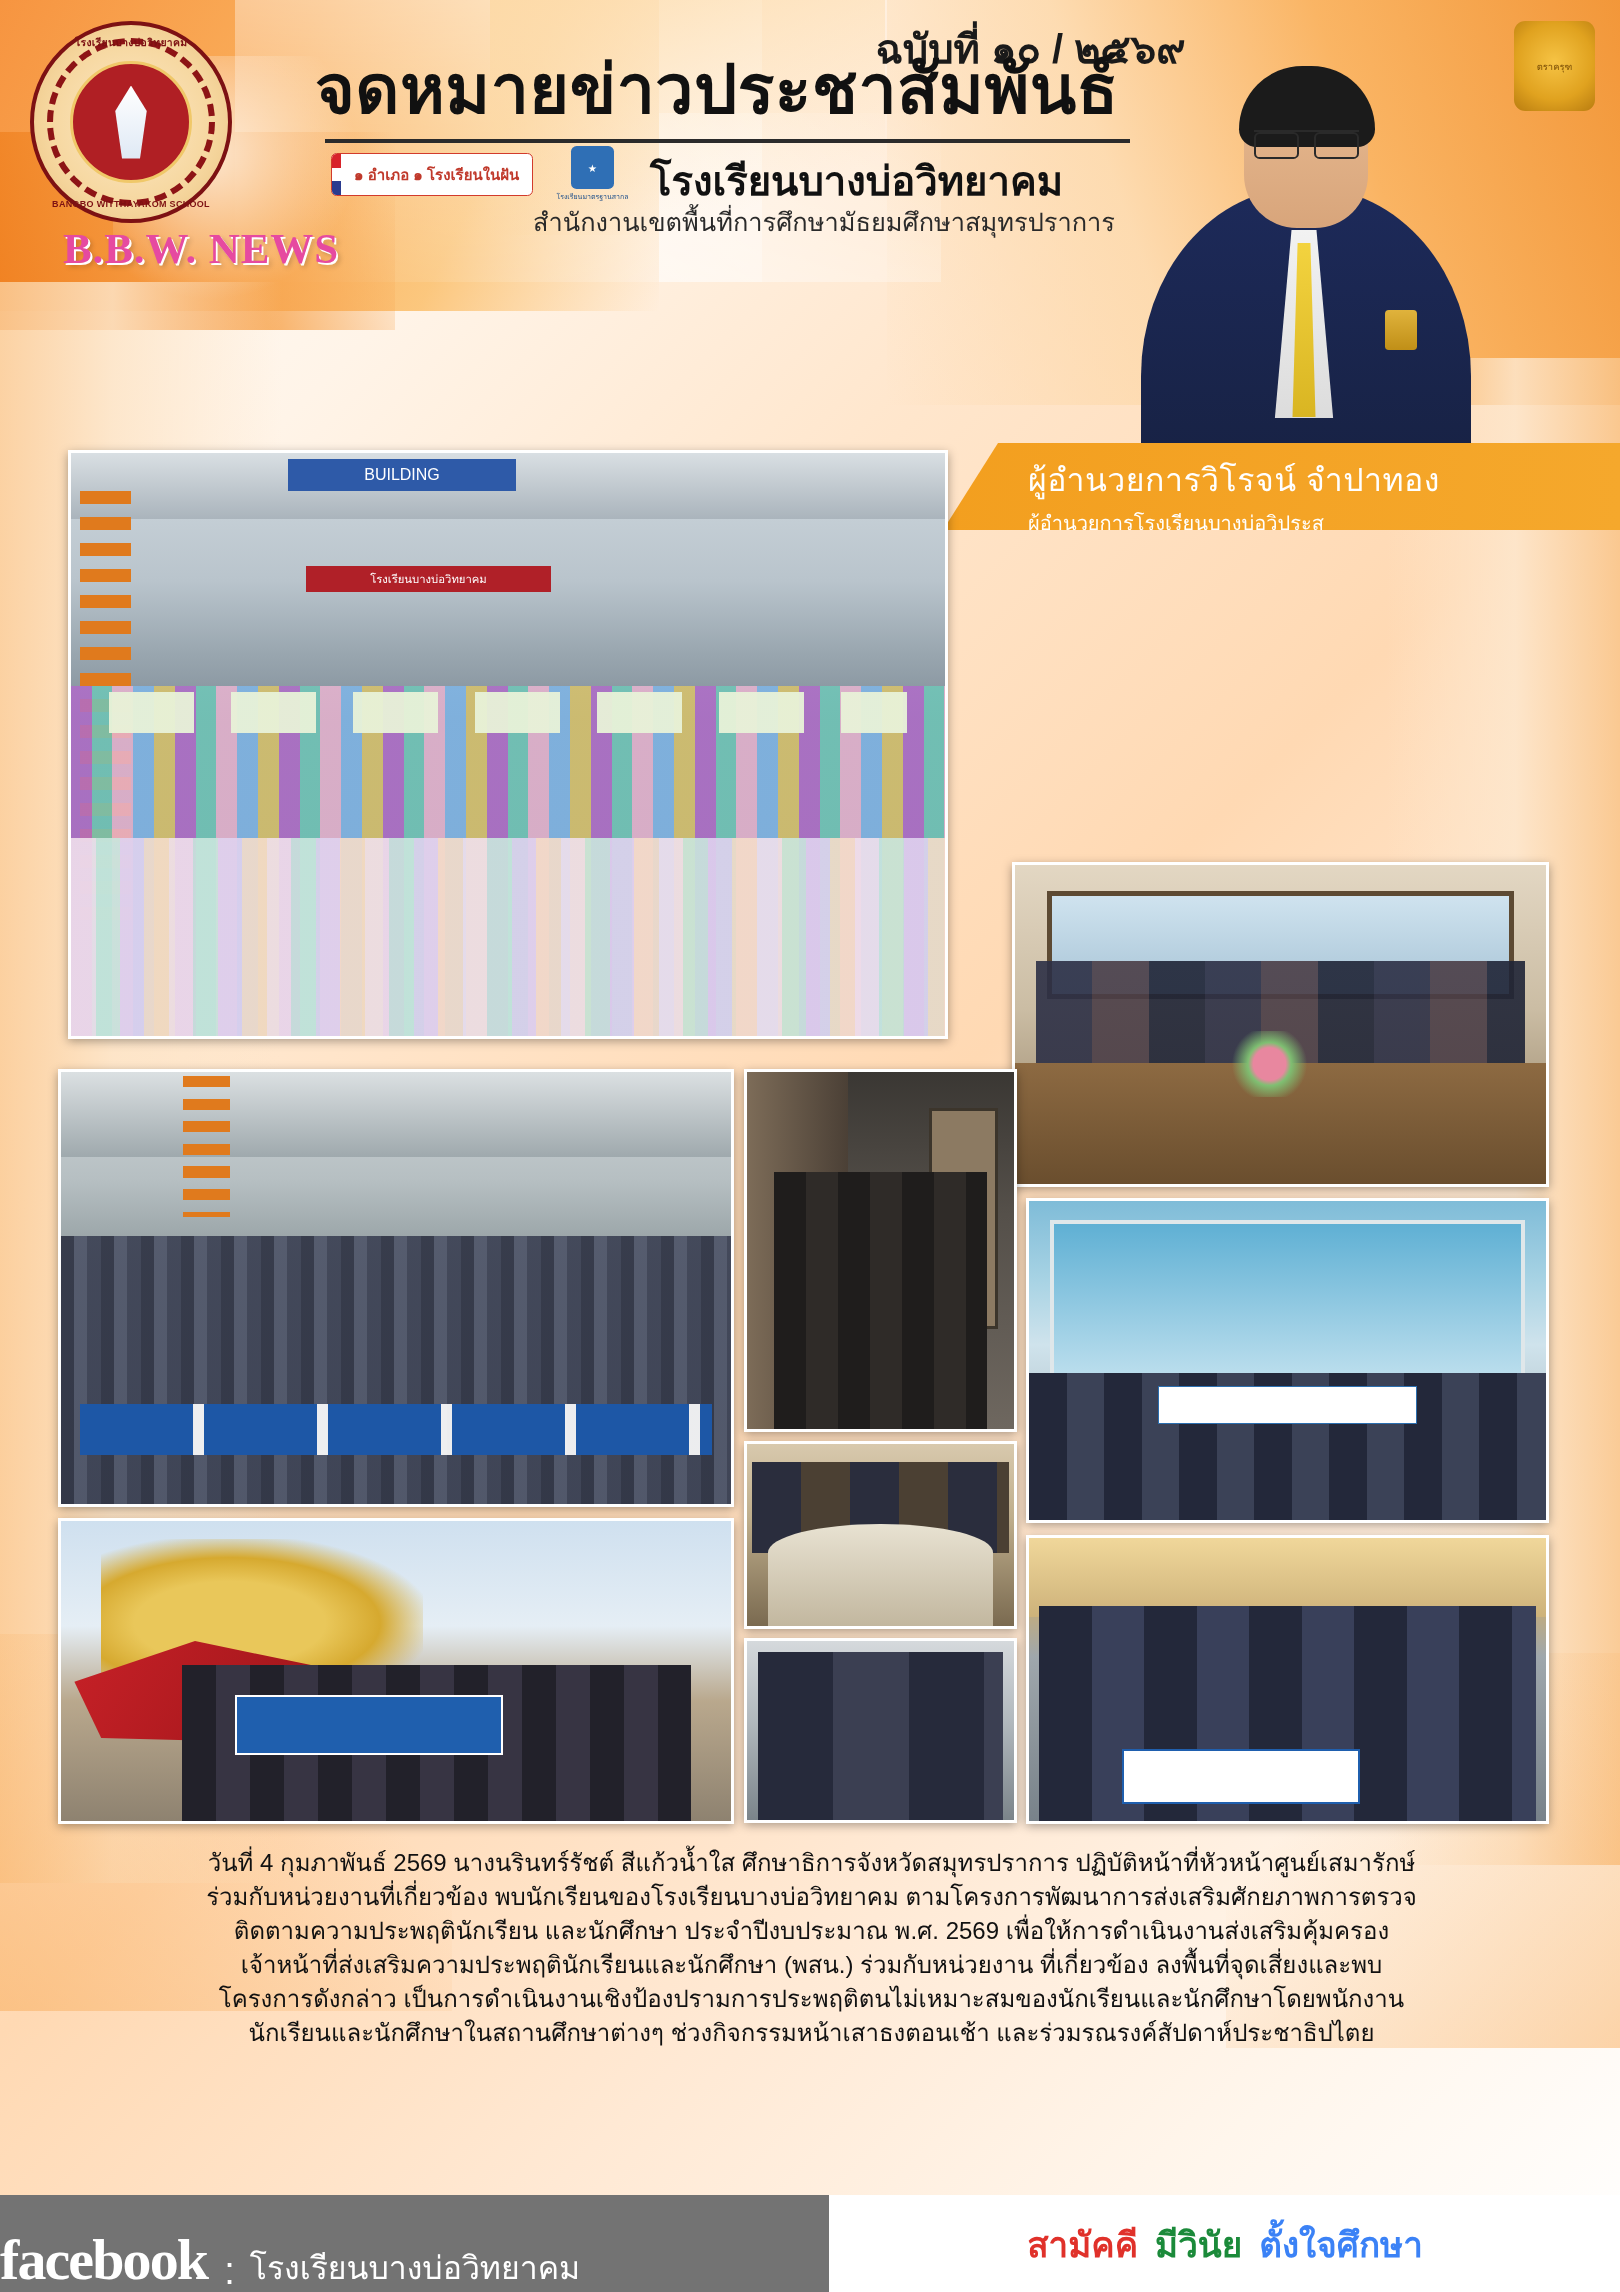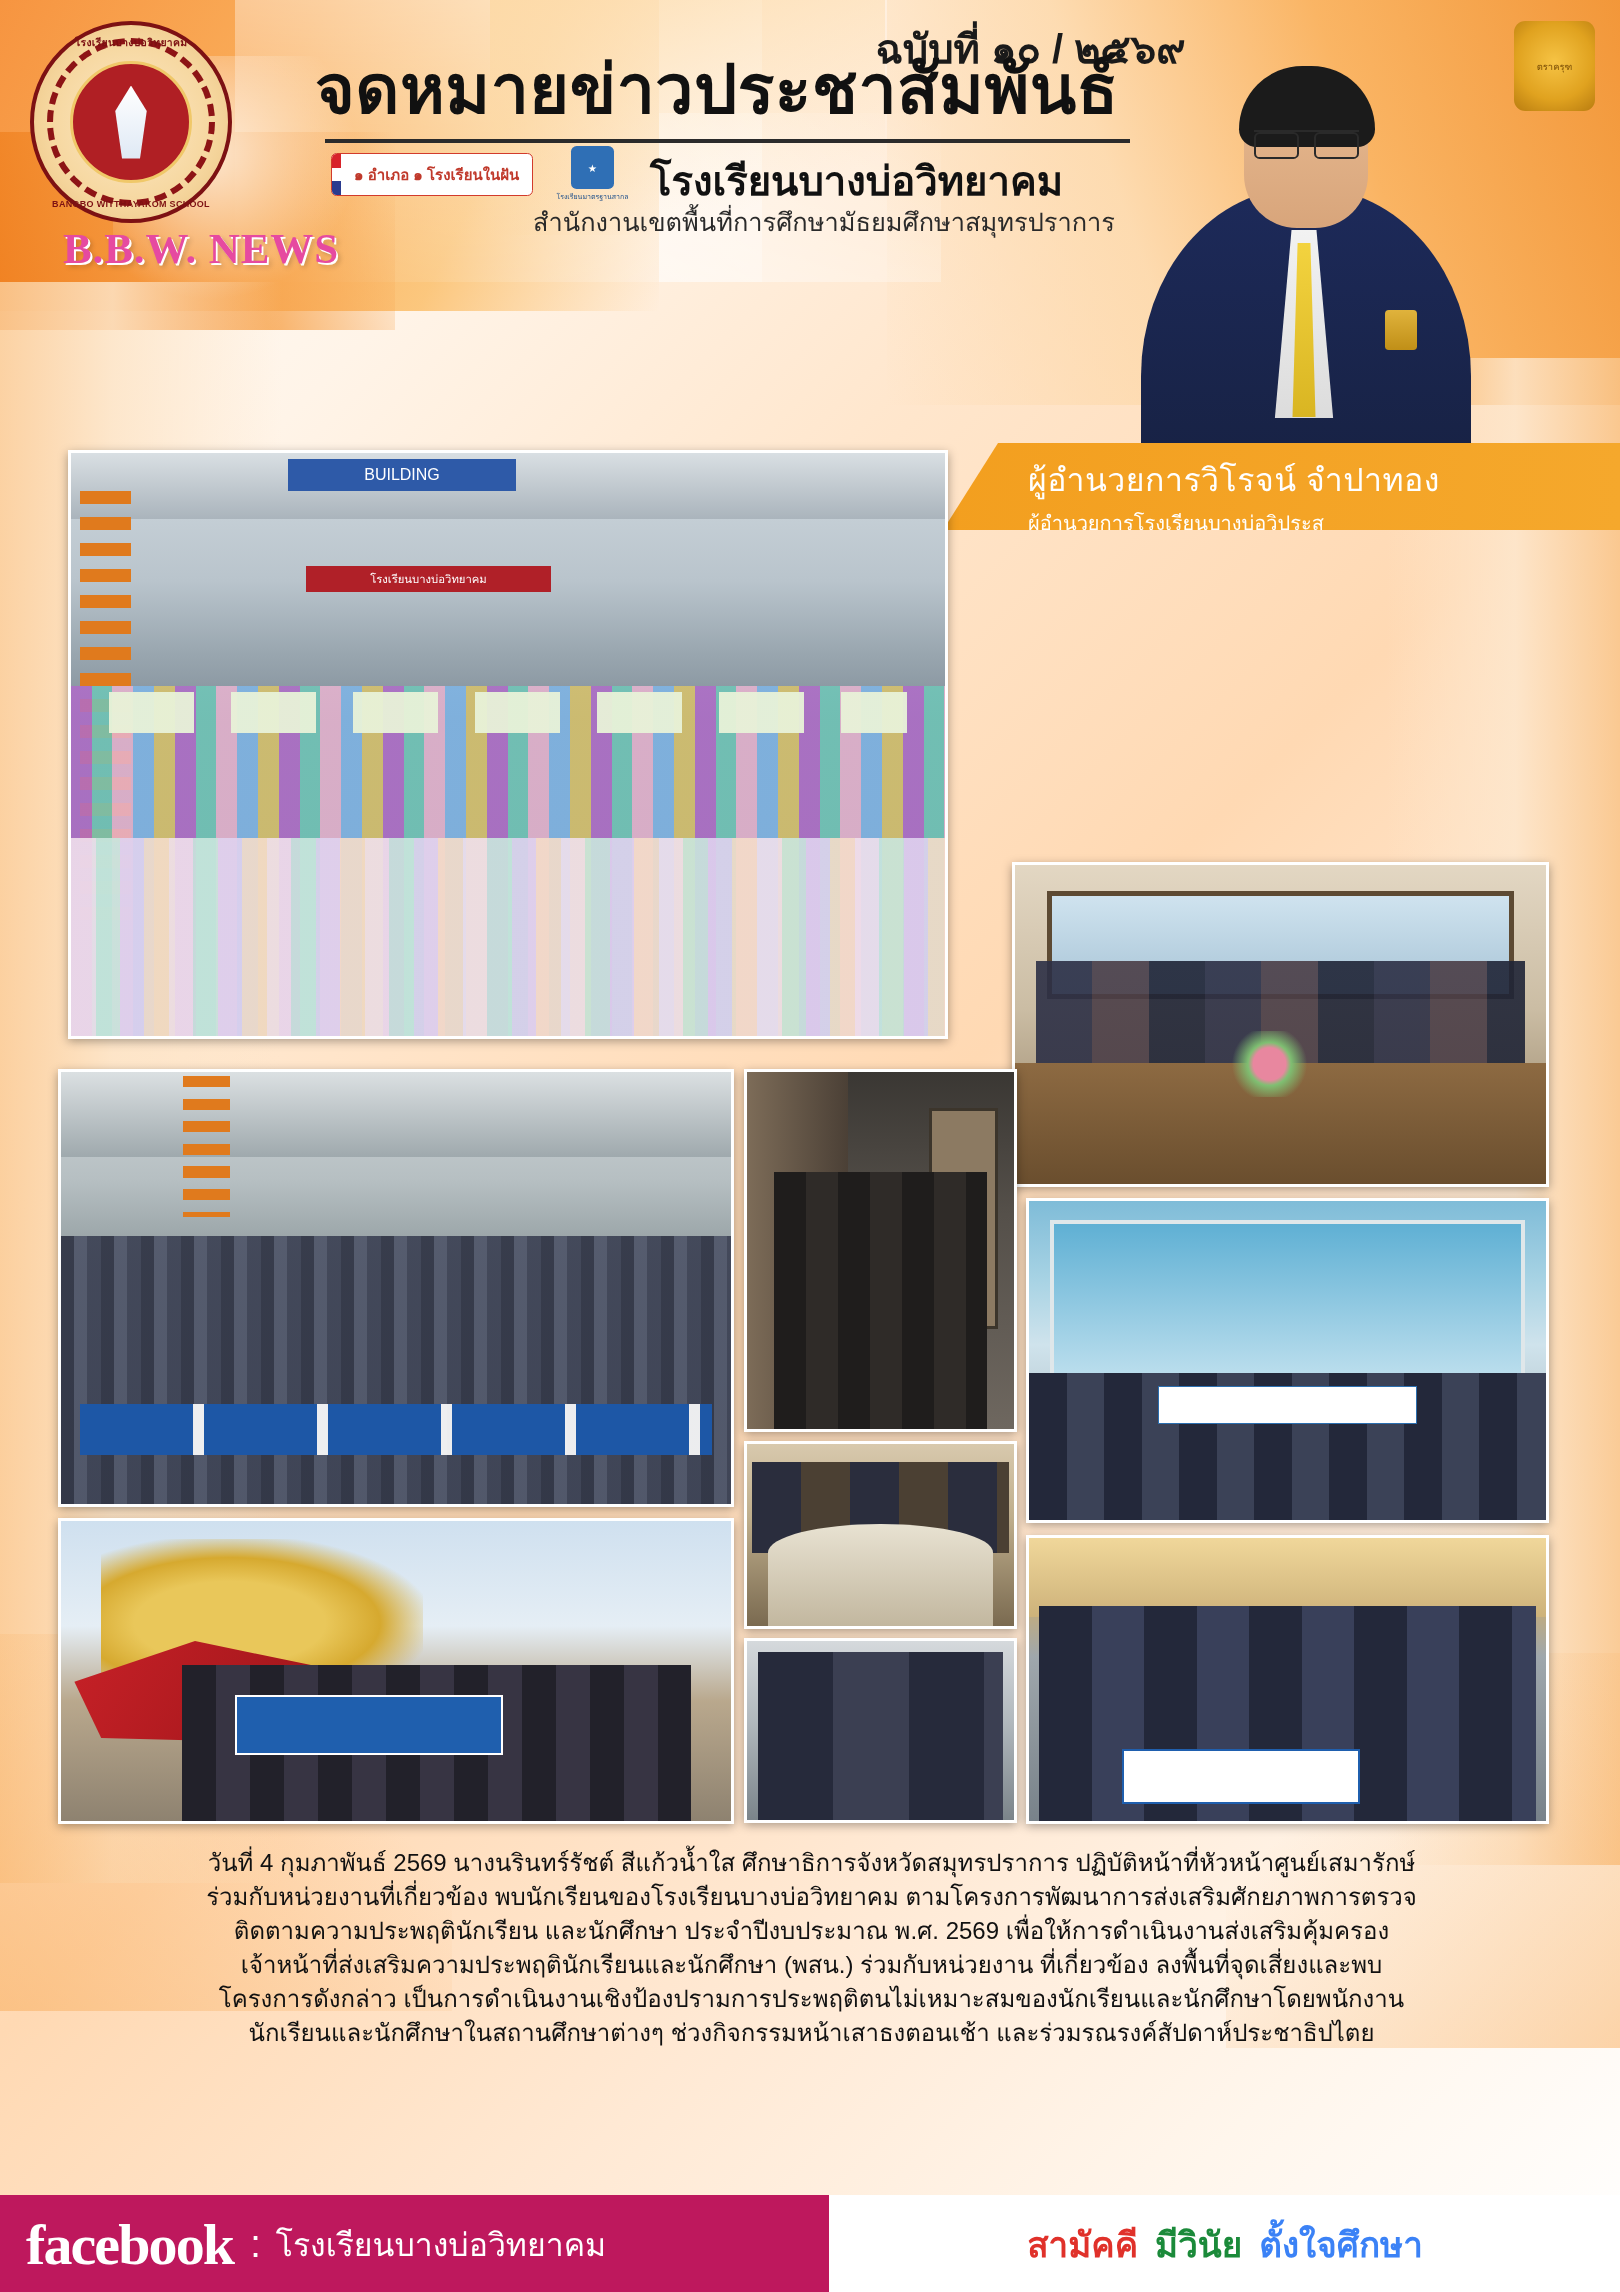--- a/index.html
+++ b/index.html
@@ -315,21 +315,21 @@
   .article p { margin: 0; text-indent: 0; }
   .article .l { display: block; text-align: center; }
 
   
   .footer {
     position: absolute; left: 0; bottom: 0; width: 1621px; height: 98px;
     background: #ffffff;
   }
   .fb-block {
     position: absolute; left: 0; bottom: 0; width: 829px; height: 98px;
-    background: #be185d; display: flex; align-items: center; padding-left: 26px;
+    background: #737373; display: flex; align-items: flex-end; 
   }
   .fb-word {
     font-family: "Liberation Serif", serif;
     font-size: 58px; color: #ffffff; font-weight: bold; letter-spacing: -1.9px;
   }
   .fb-colon { color: #ffffff; font-size: 38px; margin: 0 15px 0 17px; }
   .fb-page { color: #ffffff; font-size: 32px; }
   .motto {
     position: absolute; right: 0; bottom: 0; width: 792px; height: 98px;
     display: flex; align-items: center; justify-content: center;

